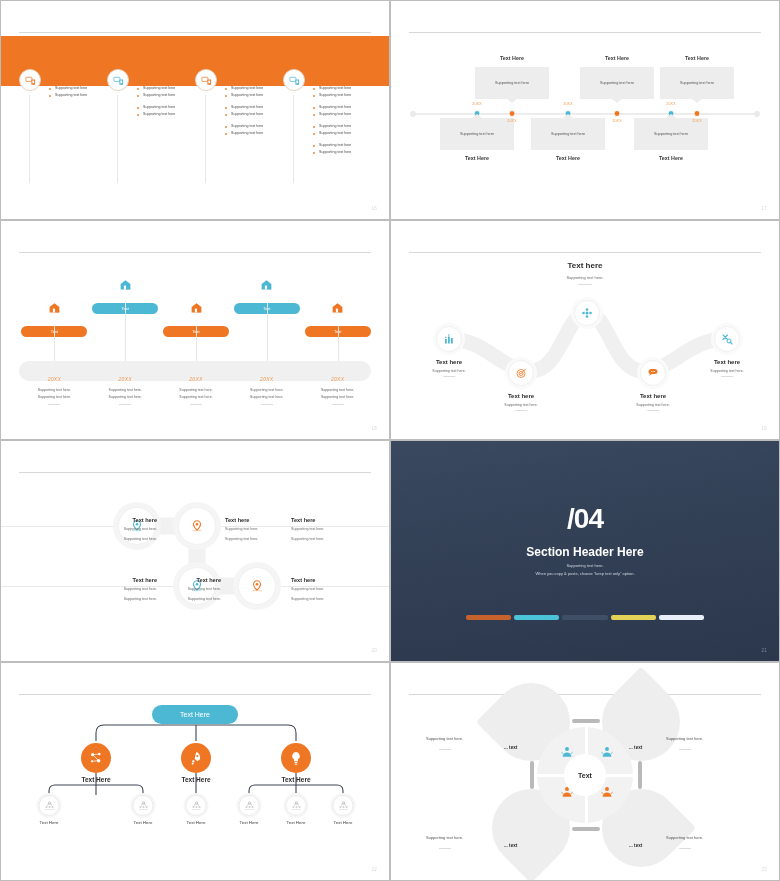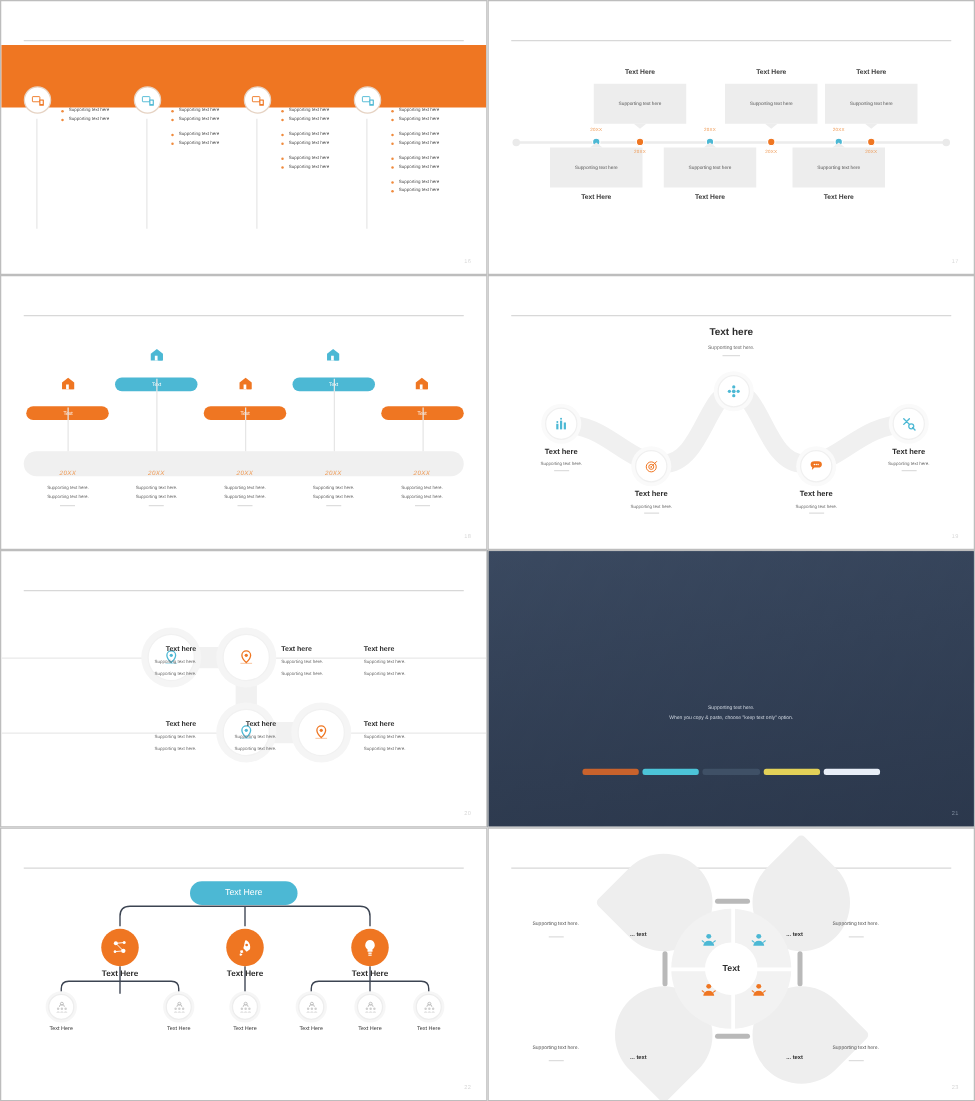--- a/index.html
+++ b/index.html
@@ -508,20 +508,22 @@
           <p>Supporting text here.</p>
           <p>Supporting text here.</p>
         </div>
       </div>
     <div class="pg">20</div>
   </div>
 
   <div class="slide s21">
     <div class="photo"></div>
     <div class="dark"></div>
+    <div class="num">/04</div>
+    <div class="sh">Section Header Here</div>
     <div class="sub">Supporting text here.</div>
     <div class="sub2">When you copy &amp; paste, choose "keep text only" option.</div>
     <div class="bars" id="s21bars">
         <i style="background: rgb(200, 98, 44); flex: 3 1 0%;"></i>
         <i style="background: rgb(76, 196, 216); flex: 3 1 0%;"></i>
         <i style="background: rgb(63, 80, 102); flex: 3 1 0%;"></i>
         <i style="background: rgb(227, 209, 88); flex: 3 1 0%;"></i>
         <i style="background: rgb(232, 238, 247); flex: 3 1 0%;"></i>
       </div>
     <div class="pg" style="color:#7d8a9d;">21</div>

